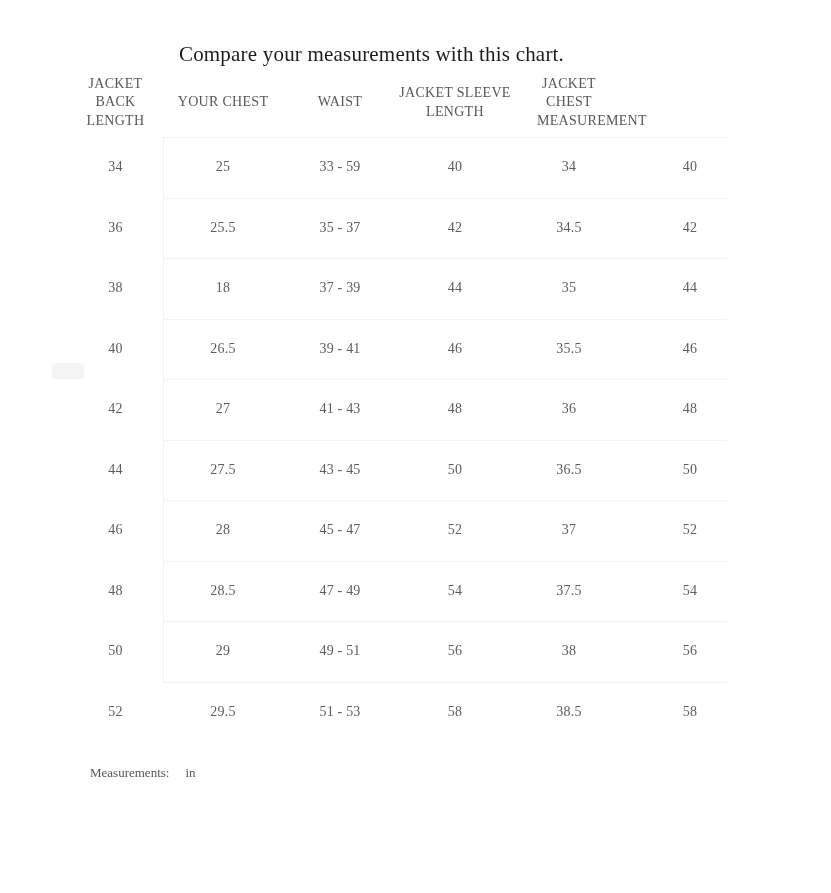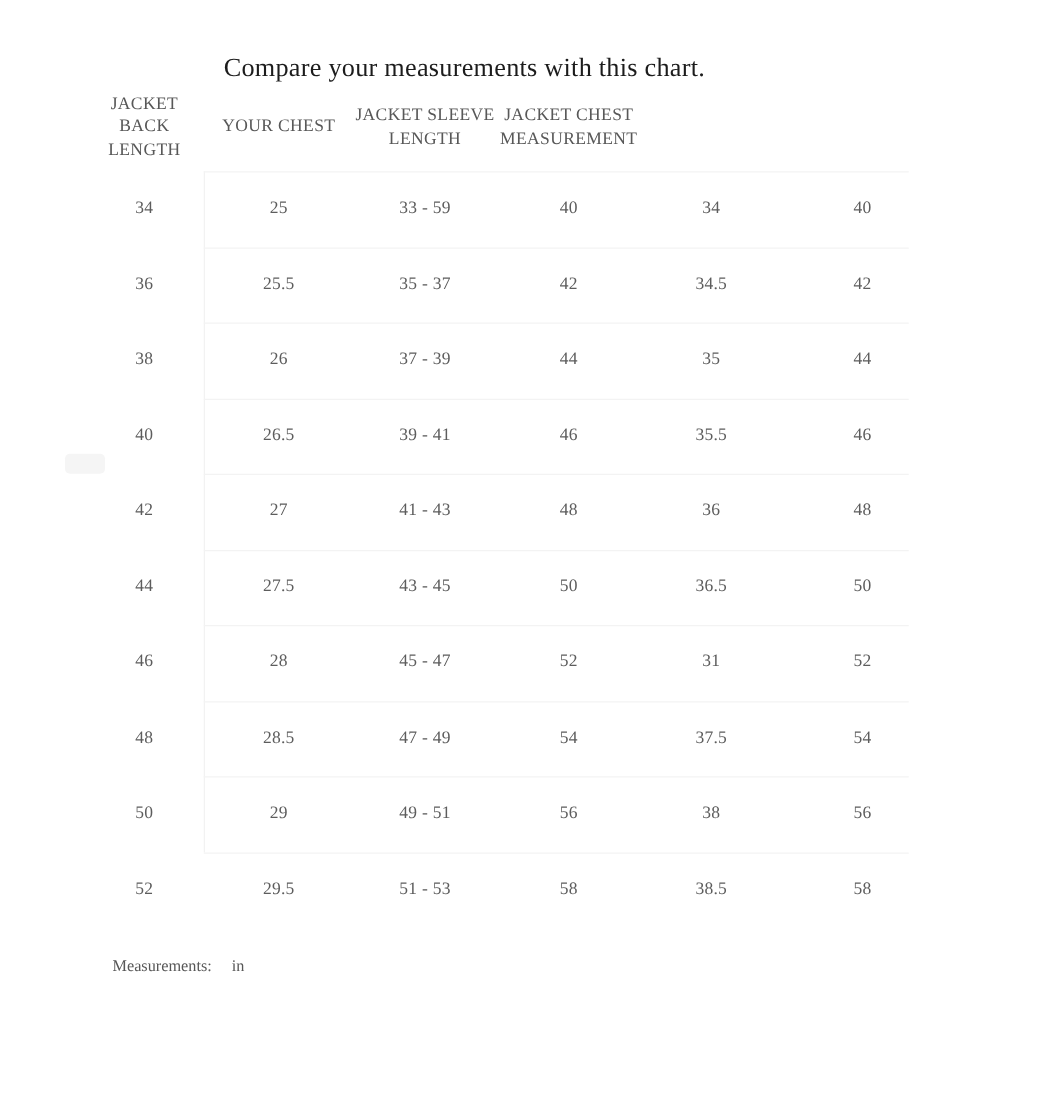--- a/index.html
+++ b/index.html
@@ -120,20 +120,23 @@
 
   <div class="size-table">
     <div class="thead">
       <div class="th">
           <span>JACKET BACK LENGTH</span>
         </div>
       <div class="th">
           <span>YOUR CHEST</span>
         </div>
       <div class="th">
+          <span>WAIST</span>
+        </div>
+      <div class="th">
           <span>JACKET SLEEVE LENGTH</span>
         </div>
       <div class="th">
           <span>JACKET CHEST MEASUREMENT</span>
         </div>
     </div>
     <div class="tbody" id="tbody">
         <div class="row">
           <div class="cell">34</div>
           <div class="cell">25</div>
@@ -145,21 +148,21 @@
         <div class="row">
           <div class="cell">36</div>
           <div class="cell">25.5</div>
           <div class="cell">35 - 37</div>
           <div class="cell">42</div>
           <div class="cell">34.5</div>
           <div class="cell">42</div>
         </div>
         <div class="row">
           <div class="cell">38</div>
-          <div class="cell">26</div>
+          <div class="cell">18</div>
           <div class="cell">37 - 39</div>
           <div class="cell">44</div>
           <div class="cell">35</div>
           <div class="cell">44</div>
         </div>
         <div class="row">
           <div class="cell">40</div>
           <div class="cell">26.5</div>
           <div class="cell">39 - 41</div>
           <div class="cell">46</div>
@@ -180,21 +183,21 @@
           <div class="cell">43 - 45</div>
           <div class="cell">50</div>
           <div class="cell">36.5</div>
           <div class="cell">50</div>
         </div>
         <div class="row">
           <div class="cell">46</div>
           <div class="cell">28</div>
           <div class="cell">45 - 47</div>
           <div class="cell">52</div>
-          <div class="cell">31</div>
+          <div class="cell">37</div>
           <div class="cell">52</div>
         </div>
         <div class="row">
           <div class="cell">48</div>
           <div class="cell">28.5</div>
           <div class="cell">47 - 49</div>
           <div class="cell">54</div>
           <div class="cell">37.5</div>
           <div class="cell">54</div>
         </div>

